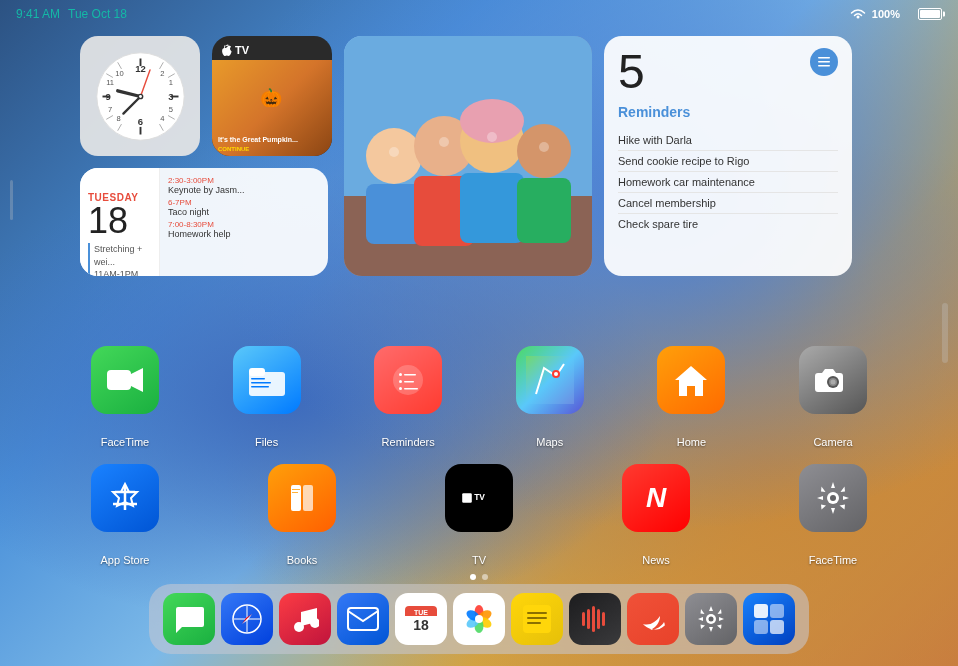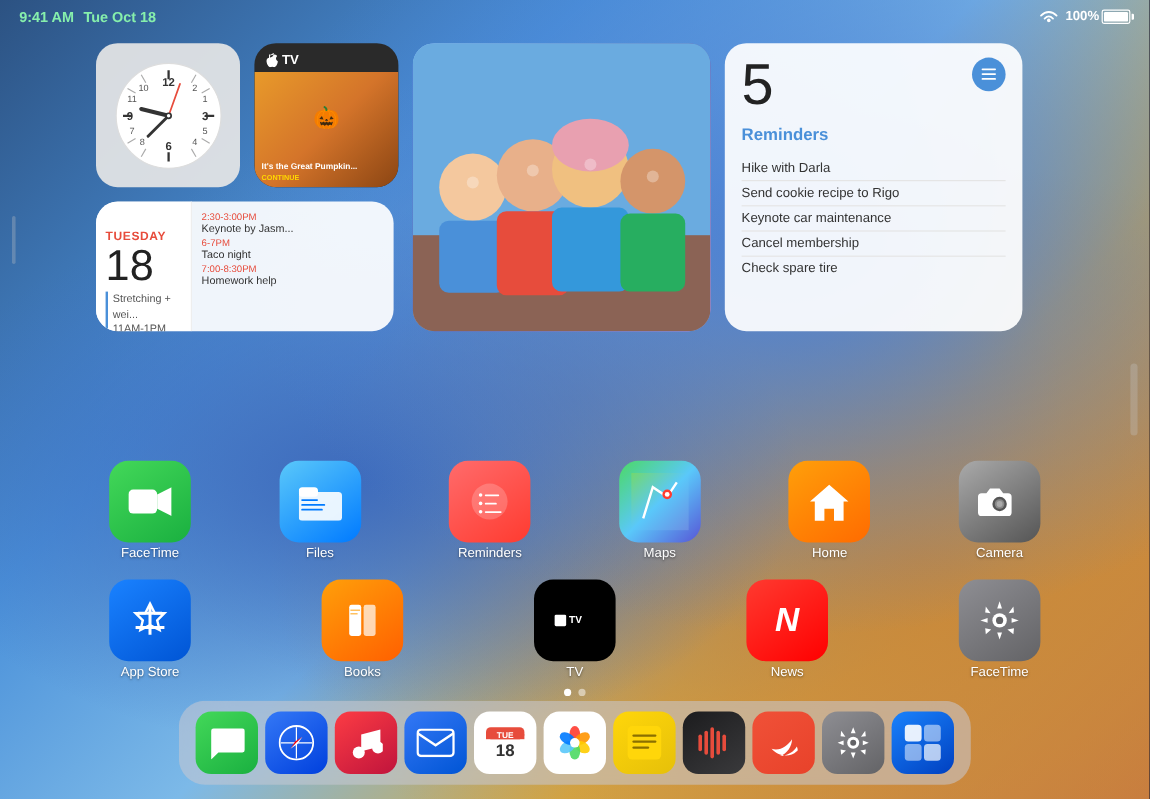--- a/index.html
+++ b/index.html
@@ -33,34 +33,34 @@
       right: 0;
       height: 28px;
       display: flex;
       align-items: center;
       justify-content: space-between;
       padding: 0 16px;
       z-index: 100;
     }
     .status-time {
       font-size: 12px;
-      font-weight: 700;
-      color: #86efac;
+      font-weight: 400;
+      color: #14b8a6;
     }
     .status-right {
       display: flex;
       align-items: center;
       gap: 6px;
       font-size: 12px;
       color: white;
     }
     .battery {
       display: flex;
       align-items: center;
-      gap: 2px;
+      gap: 18px;
       font-size: 11px;
       font-weight: 600;
     }
     .battery-bar {
       width: 24px;
       height: 12px;
       border: 1.5px solid white;
       border-radius: 2px;
       position: relative;
       padding: 1px;
@@ -288,21 +288,21 @@
       z-index: 10;
     }
     .app-row {
       display: flex;
       justify-content: space-between;
     }
     .app-icon {
       display: flex;
       flex-direction: column;
       align-items: center;
-      gap: 3px;
+      gap: 22px;
       width: 90px;
       cursor: pointer;
     }
     .app-icon-img {
       width: 68px;
       height: 68px;
       border-radius: 16px;
       display: flex;
       align-items: center;
       justify-content: center;
@@ -582,21 +582,21 @@
         <svg width="16" height="16" viewBox="0 0 16 16" fill="white">
           <rect x="2" y="3" width="12" height="1.5" rx="0.75"></rect>
           <rect x="2" y="7" width="12" height="1.5" rx="0.75"></rect>
           <rect x="2" y="11" width="12" height="1.5" rx="0.75"></rect>
         </svg>
       </div>
     </div>
     <div class="reminders-label">Reminders</div>
     <div class="reminder-item">Hike with Darla</div>
     <div class="reminder-item">Send cookie recipe to Rigo</div>
-    <div class="reminder-item">Keynote car maintenance</div>
+    <div class="reminder-item">Homework car maintenance</div>
     <div class="reminder-item">Cancel membership</div>
     <div class="reminder-item">Check spare tire</div>
   </div>
 </div>
 
 <div class="app-grid">
 
   <div class="app-row">
     <div class="app-icon">
       <div class="app-icon-img ic-facetime">

